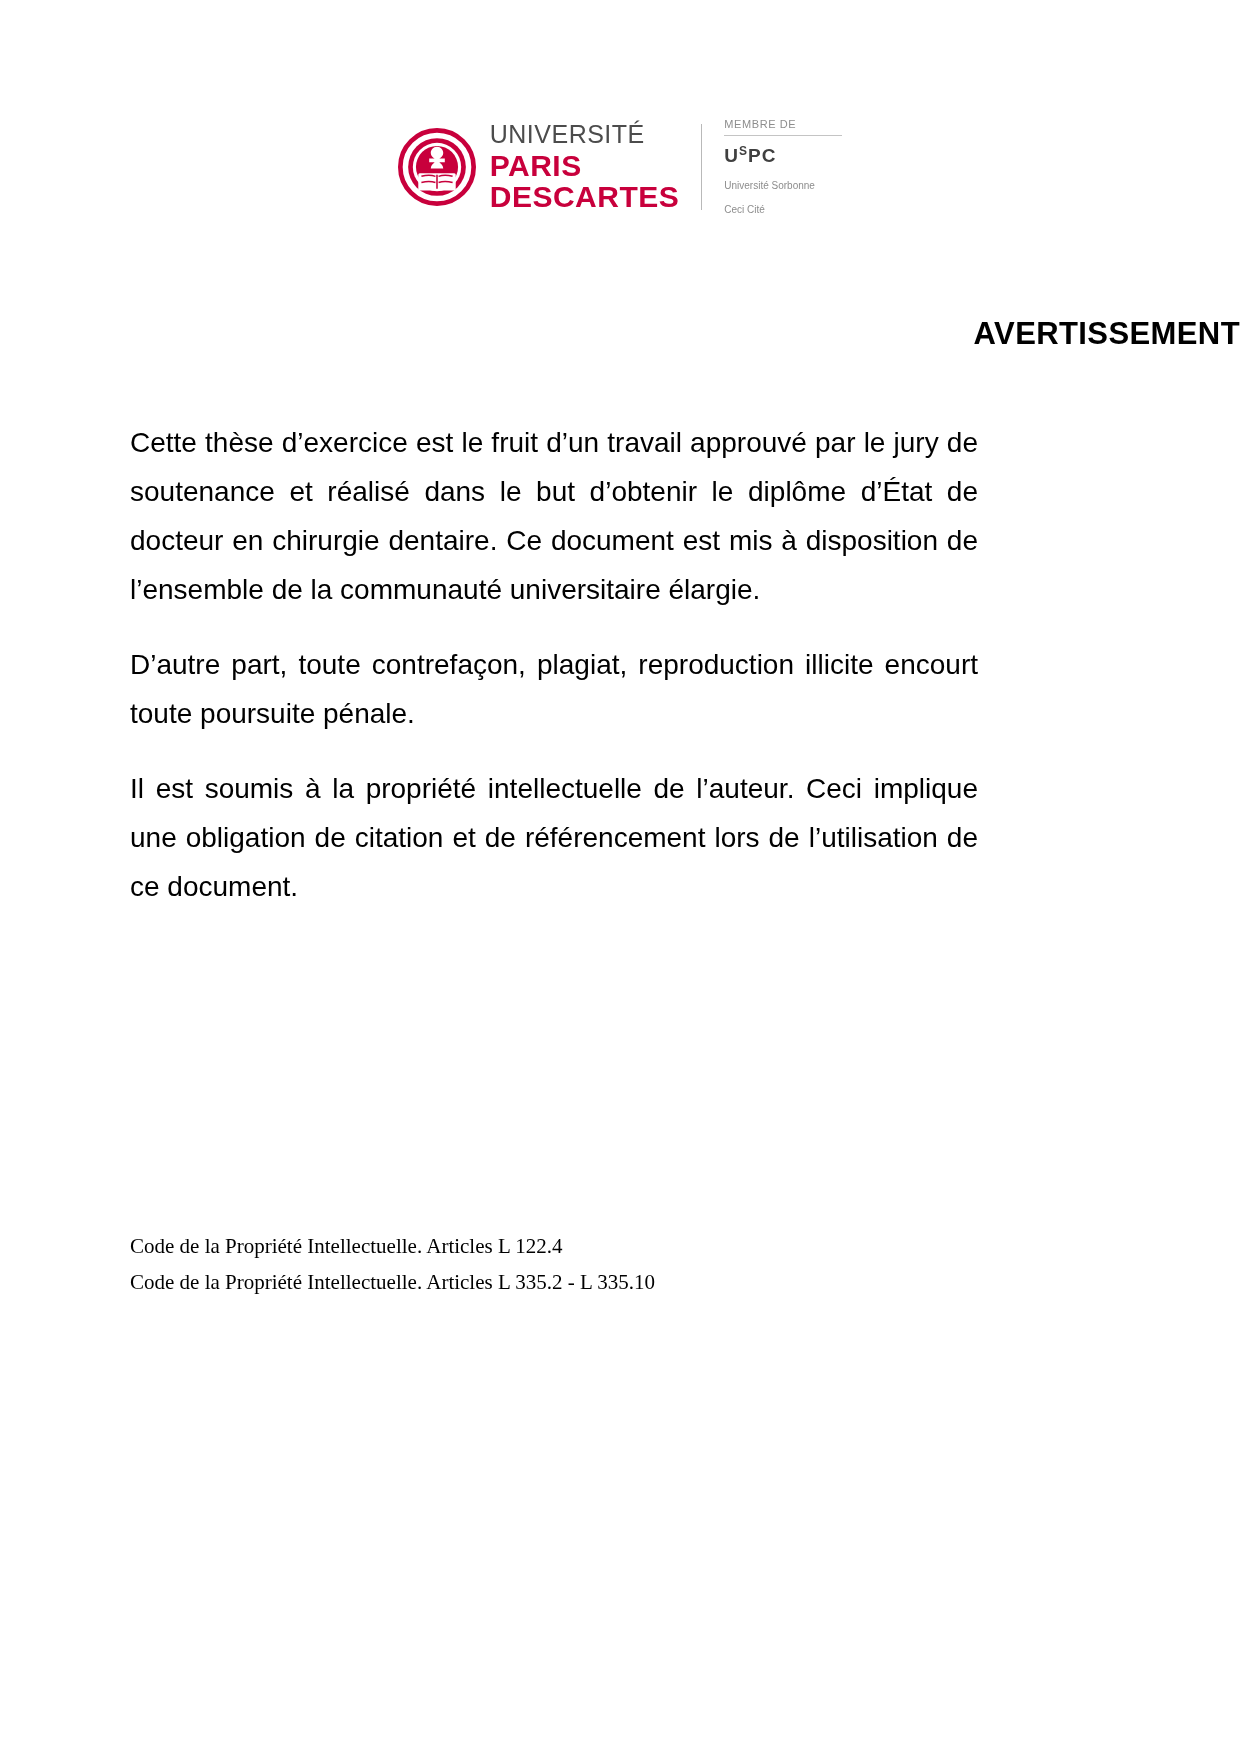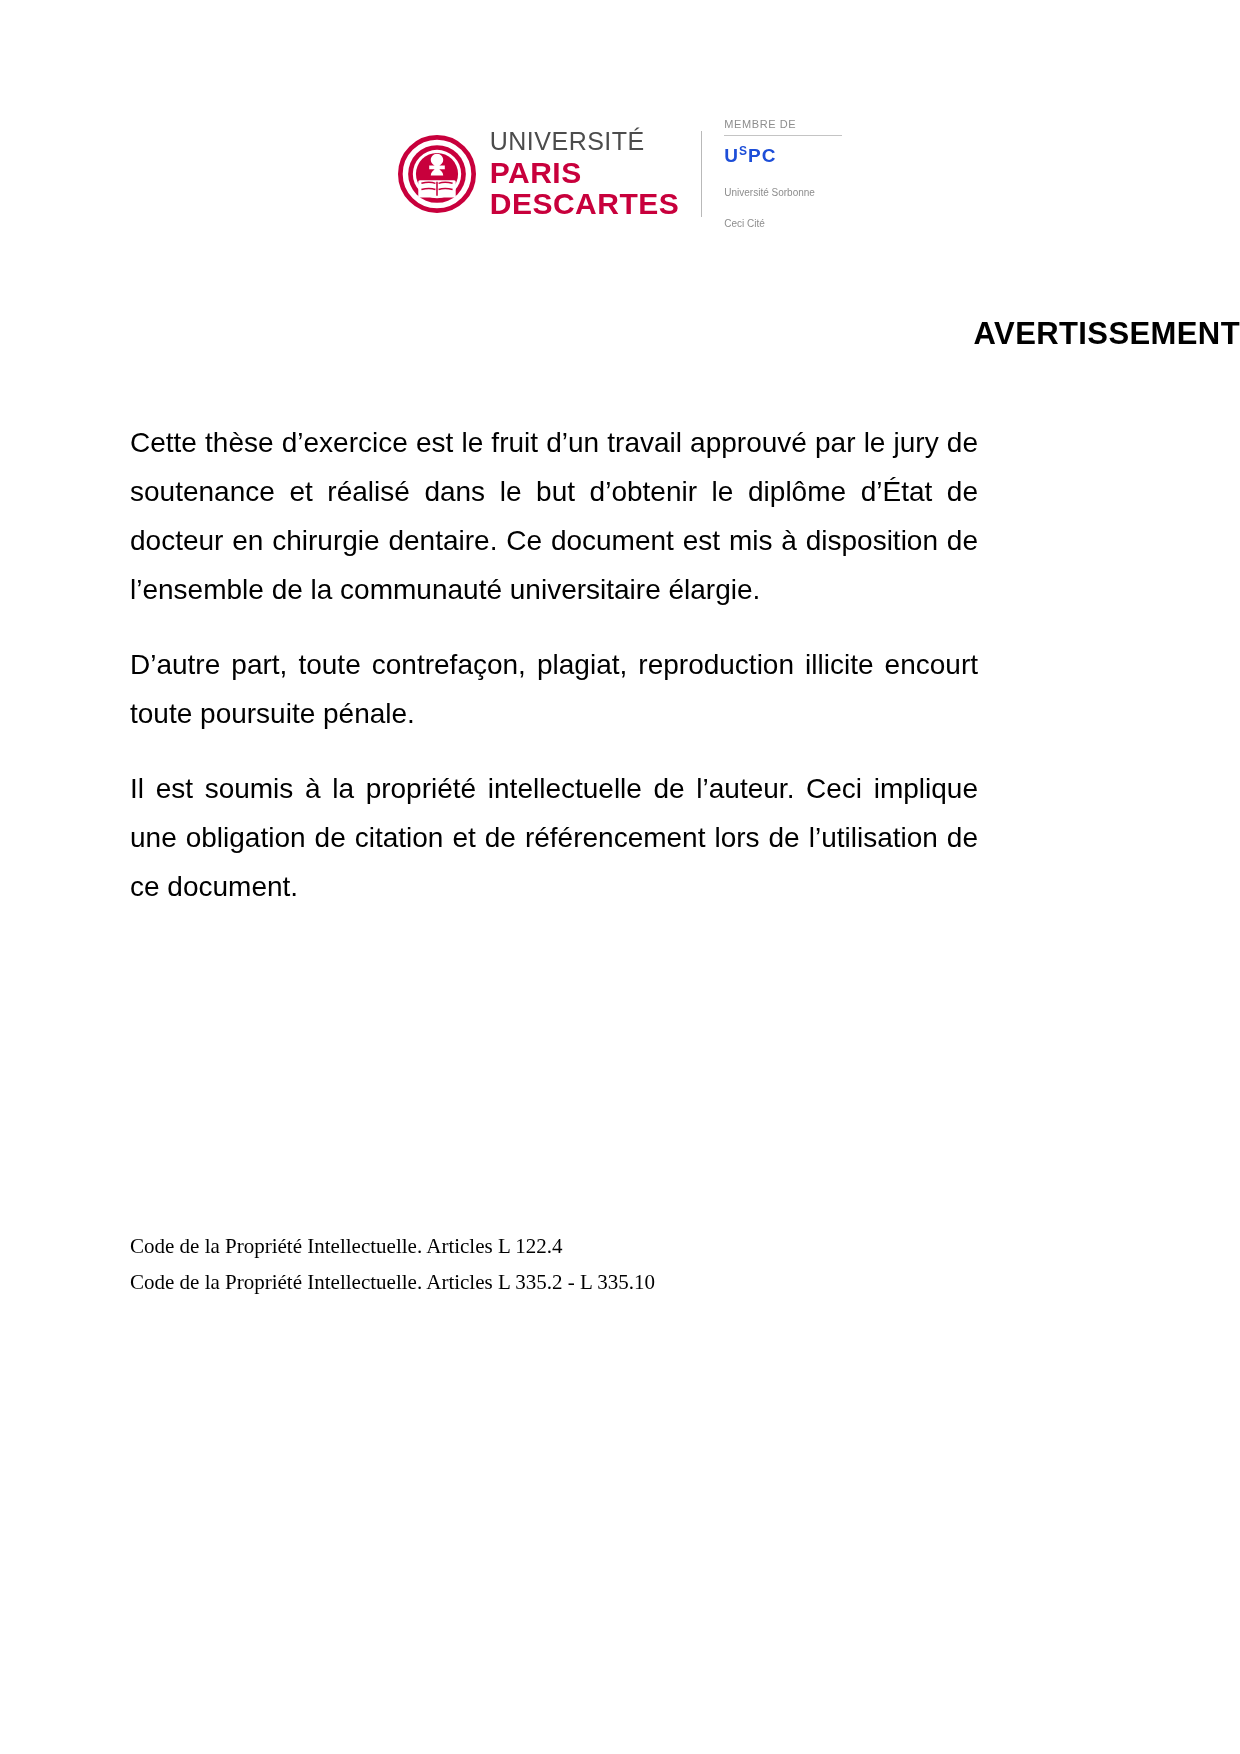--- a/index.html
+++ b/index.html
@@ -85,31 +85,31 @@
   }
   .uspc-rule {
     width: 118px;
     height: 1px;
     background: #c4c4c4;
     margin: 4px 0 9px 0;
   }
   .uspc-mark {
     font-size: 19px;
     font-weight: bold;
-    color: #1d4ed8;
+    color: #404040;
     letter-spacing: 1px;
   }
   .uspc-mark sup {
     font-size: 12px;
     vertical-align: super;
   }
   .uspc-sub {
     font-size: 10px;
     color: #8d8d8d;
-    margin-top: 20px;
+    margin-top: 13px;
   }
 
   
   .doc-title {
     position: absolute;
     top: 295px;
     left: 0;
     width: 1240px;
     text-align: right;
     font-size: 31px;

